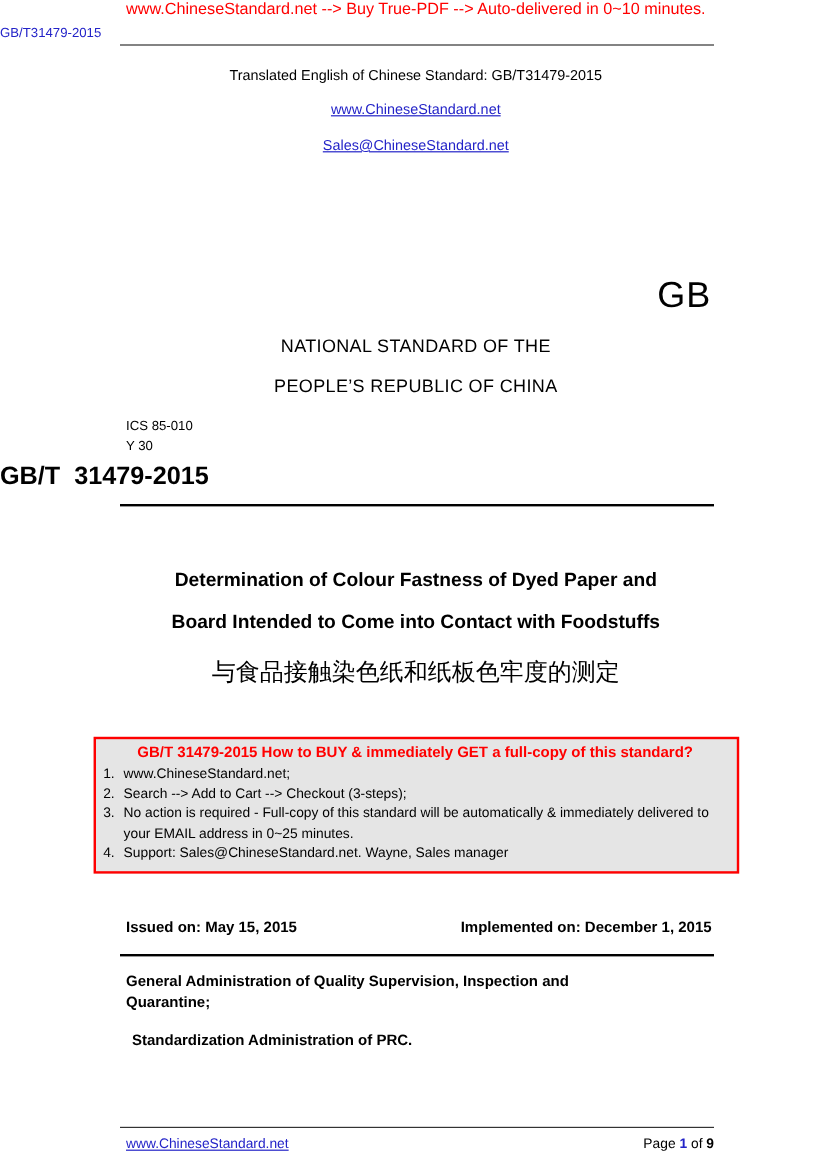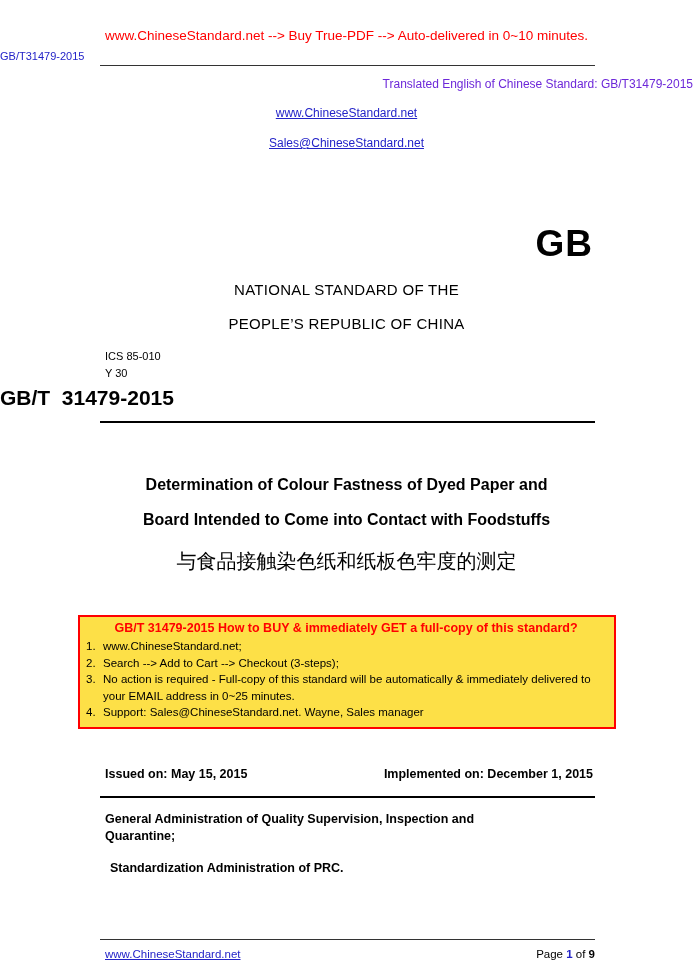--- a/index.html
+++ b/index.html
@@ -5,56 +5,56 @@
   * { margin: 0; padding: 0; box-sizing: border-box; }
   html, body { background: #ffffff; }
   body {
     width: 693px;
     height: 980px;
     font-family: "Liberation Sans", sans-serif;
     color: #000;
     position: relative;
     overflow: hidden;
   }
-  .page { position: relative; width: 693px; height: 980px; padding-top: 28px; }
+  .page { position: relative; width: 693px; height: 980px; }
 
   .promo {
     color: #ff0000;
     font-size: 13.5px;
     text-align: center;
   }
   .top-code {
     color: #2323c8;
     font-size: 11px;
     text-align: left;
     margin-top: 7px;
   }
   .hr { border-top: 1px solid #333; margin-left: 100px; margin-right: 98px; }
   .hr-top { margin-top: 3px; }
 
   .translated {
-    color: #6d28d9;
+    color: #000000;
     font-size: 12px;
-    text-align: right;
-    margin-top: 11px;
+    text-align: center;
+    margin-top: 18px;
   }
   .link-line { text-align: center; margin-top: 12px; }
   .link {
     color: #2323c8;
     font-size: 12px;
     text-decoration: underline;
     cursor: pointer;
   }
 
   .gb-logo {
     text-align: right;
     margin-right: 100px;
-    margin-top: 72px;
-    font-size: 37px;
-    font-weight: bold;
+    margin-top: 100px;
+    font-size: 30px;
+    font-weight: normal;
     letter-spacing: 1px;
   }
   .national {
     text-align: center;
     font-size: 15px;
     letter-spacing: 0.3px;
   }
   .national.l1 { margin-top: 16px; }
   .national.l2 { margin-top: 17px; }
 
@@ -84,21 +84,21 @@
   .title-cn {
     text-align: center;
     font-size: 20px;
     margin-top: 19px;
     font-family: "DejaVu Sans", sans-serif;
   }
 
   .buy-box {
     margin: 40px 77px 0 78px;
     border: 2px solid #ff0000;
-    background: #fde047;
+    background: #e5e5e5;
     padding: 4px 8px 6px 6px;
   }
   .buy-heading {
     color: #ff0000;
     font-weight: bold;
     font-size: 12.5px;
     text-align: center;
     margin-bottom: 3px;
   }
   .buy-item {

